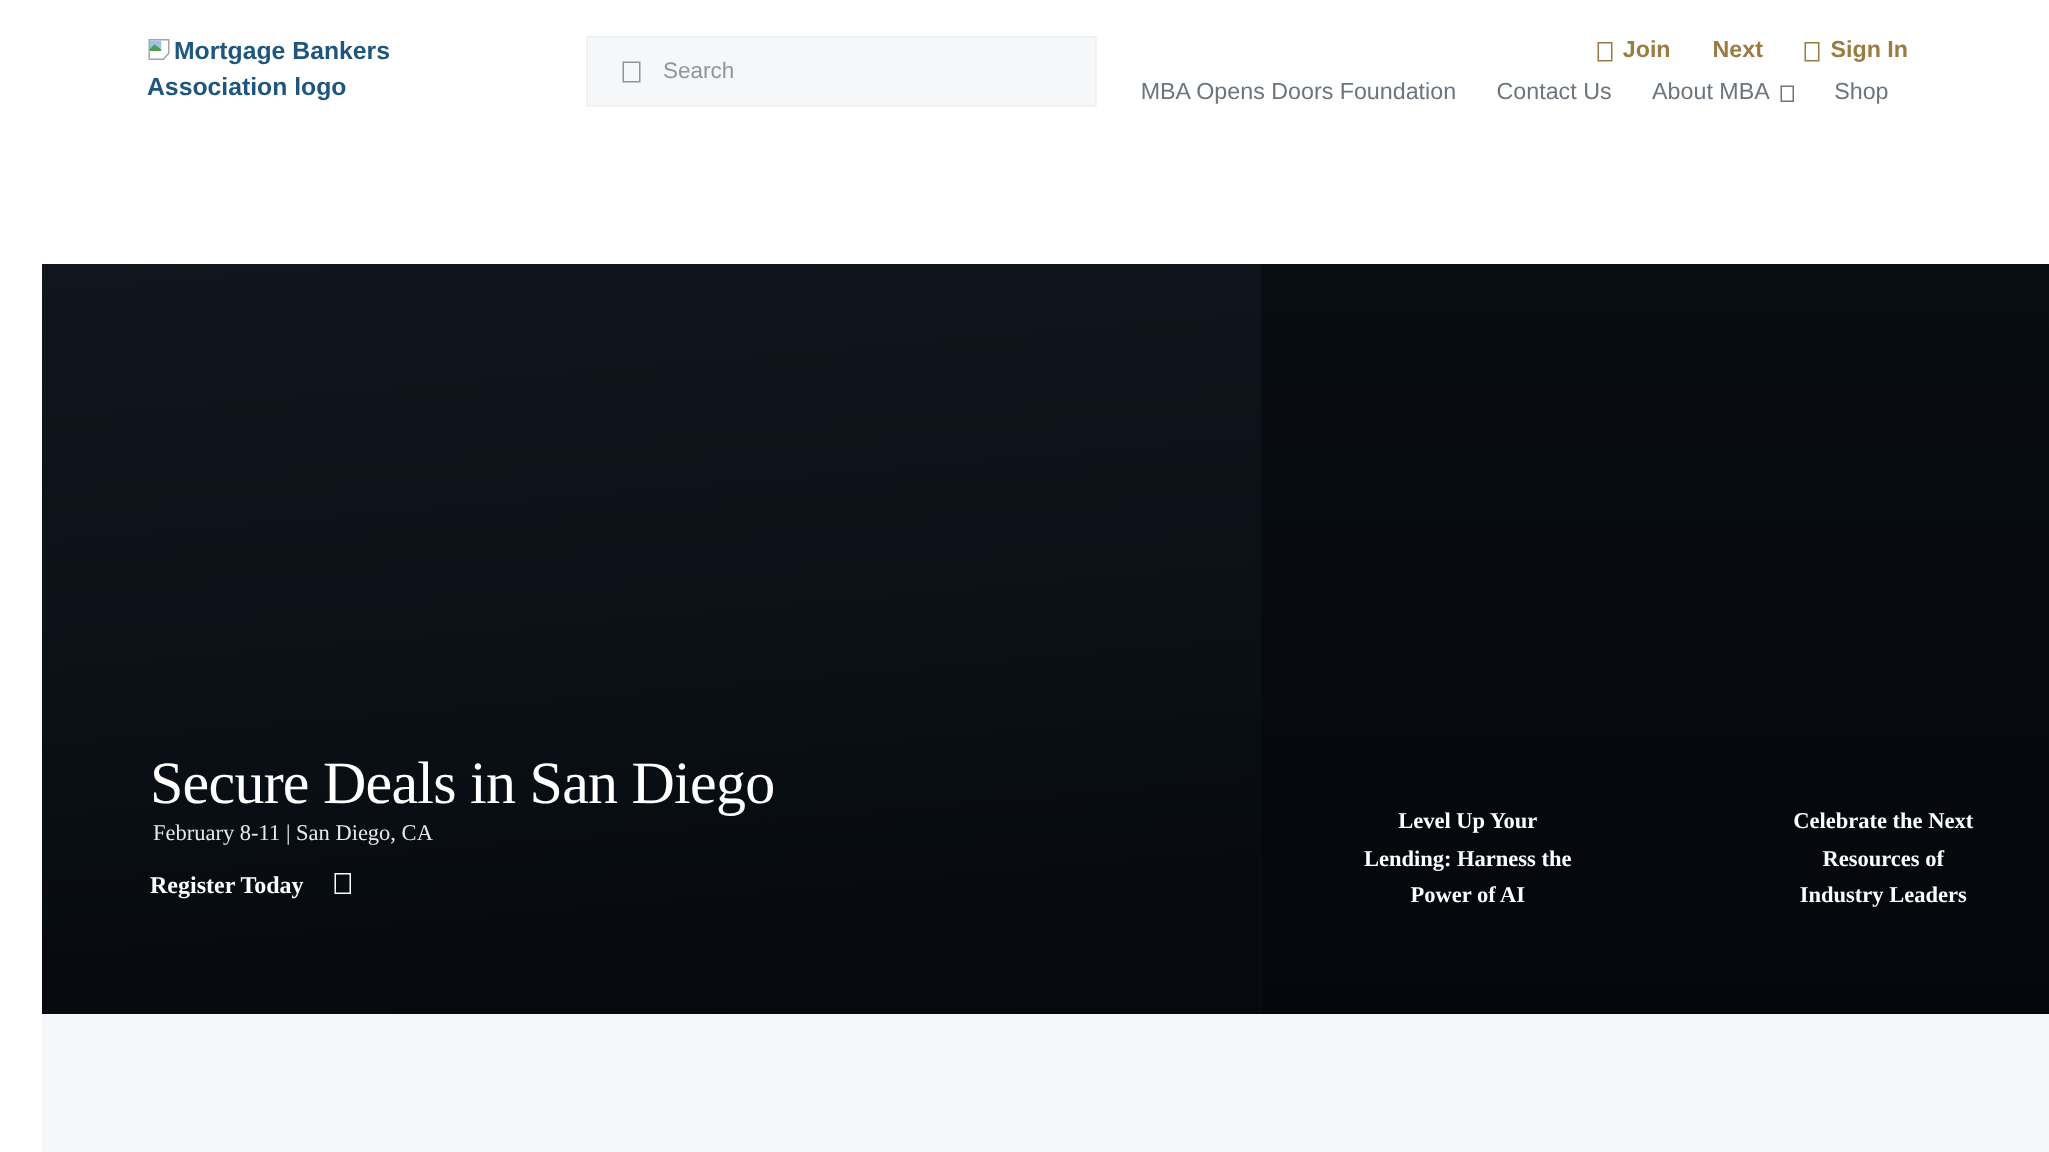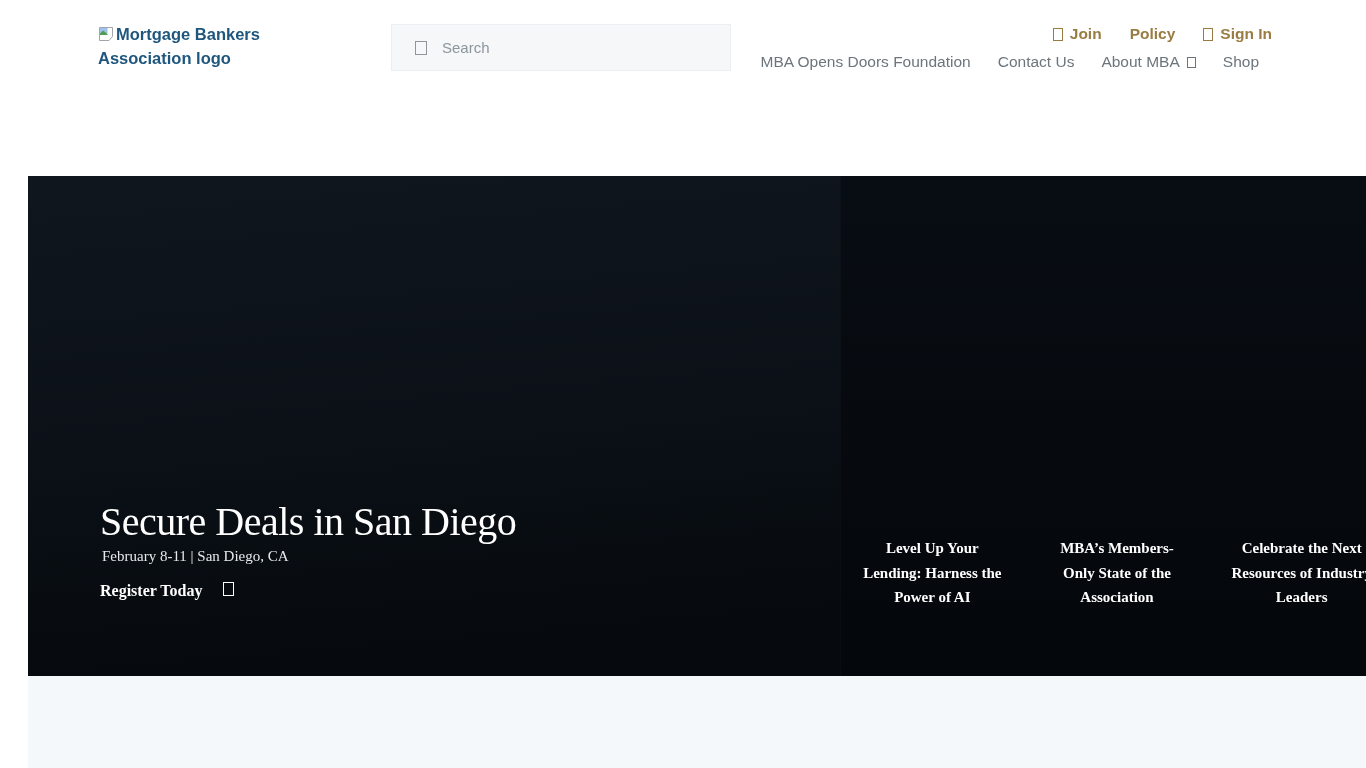--- a/index.html
+++ b/index.html
@@ -74,21 +74,21 @@
       <span class="tofu search-glyph"></span>
       <input type="text" placeholder="Search" style="">
     </div>
 
     <div class="hdr-links-top">
       <a>
         <span class="tofu"></span>
         <span>Join</span>
       </a>
       <a>
-        <span>Policy</span>
+        <span>Next</span>
       </a>
       <a>
         <span class="tofu"></span>
         <span>Sign In</span>
       </a>
     </div>
 
     <div class="hdr-links-bottom">
       <a>
         <span>MBA Opens Doors Foundation</span>
@@ -115,23 +115,20 @@
     <div class="hero-cta">
       <span>Register Today</span>
       <span class="tofu"></span>
     </div>
 
     <div class="hero-cards">
       <div class="hero-card">
         <span>Level Up Your Lending: Harness the Power of AI</span>
       </div>
       <div class="hero-card">
-        <span>MBA’s Members-Only State of the Association</span>
-      </div>
-      <div class="hero-card">
         <span>Celebrate the Next Resources of Industry Leaders</span>
       </div>
     </div>
   </div>
 
   <div class="bottombar">
     
     
     
 

